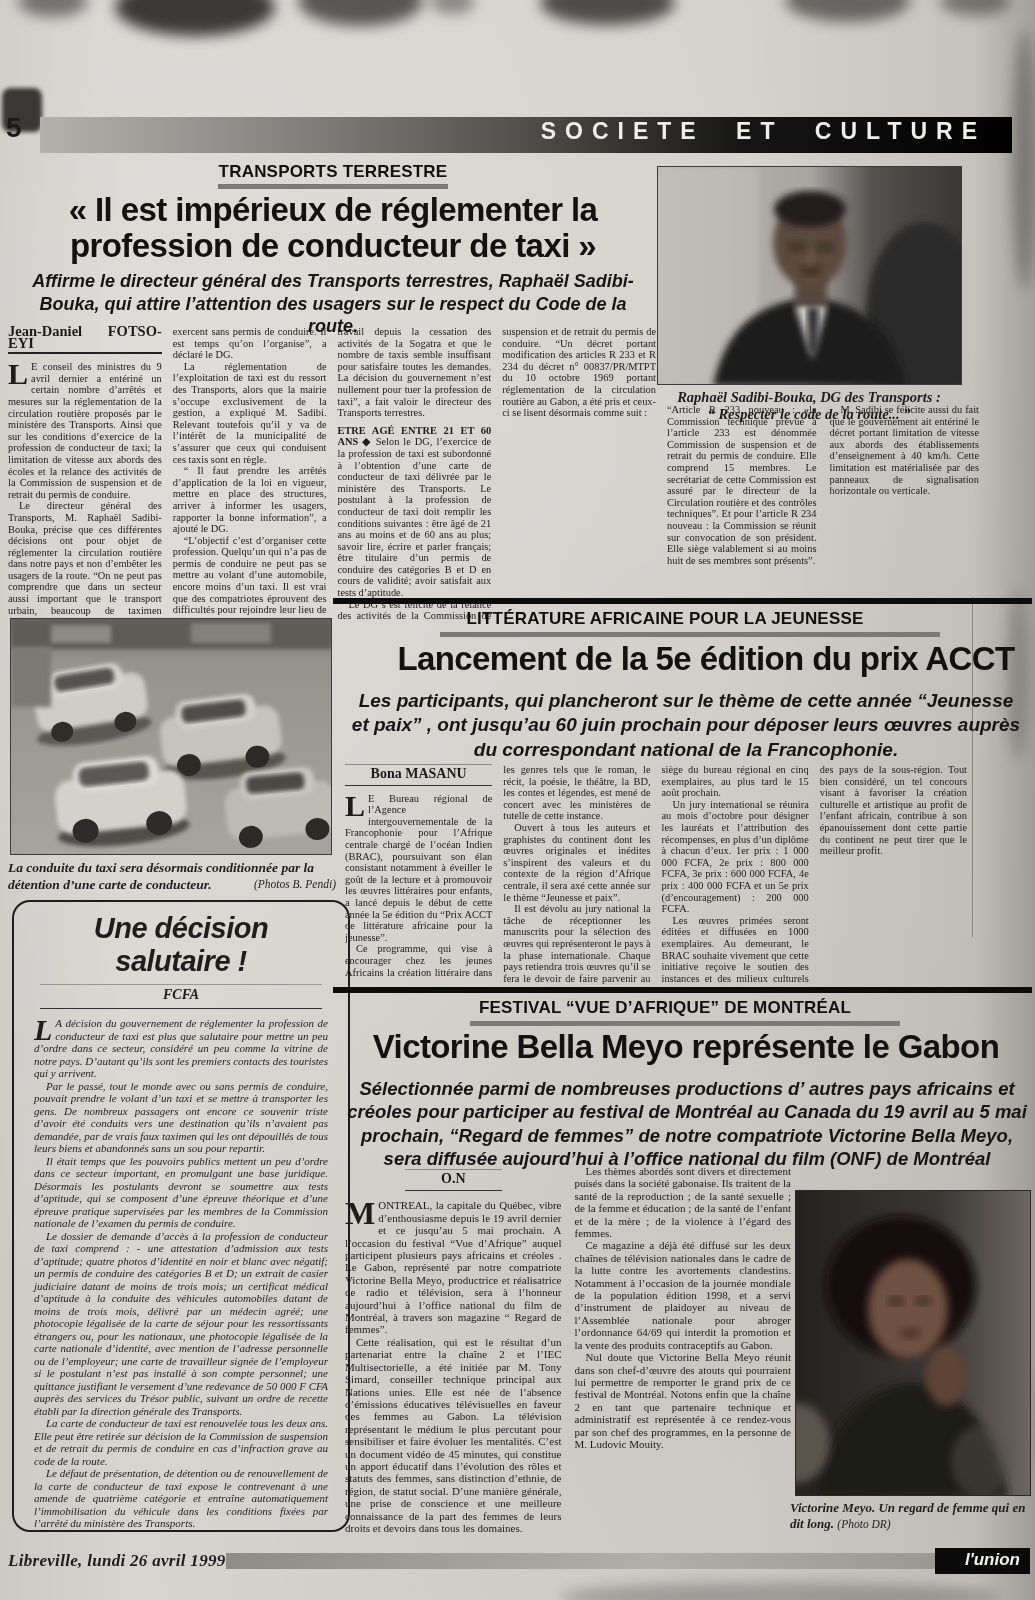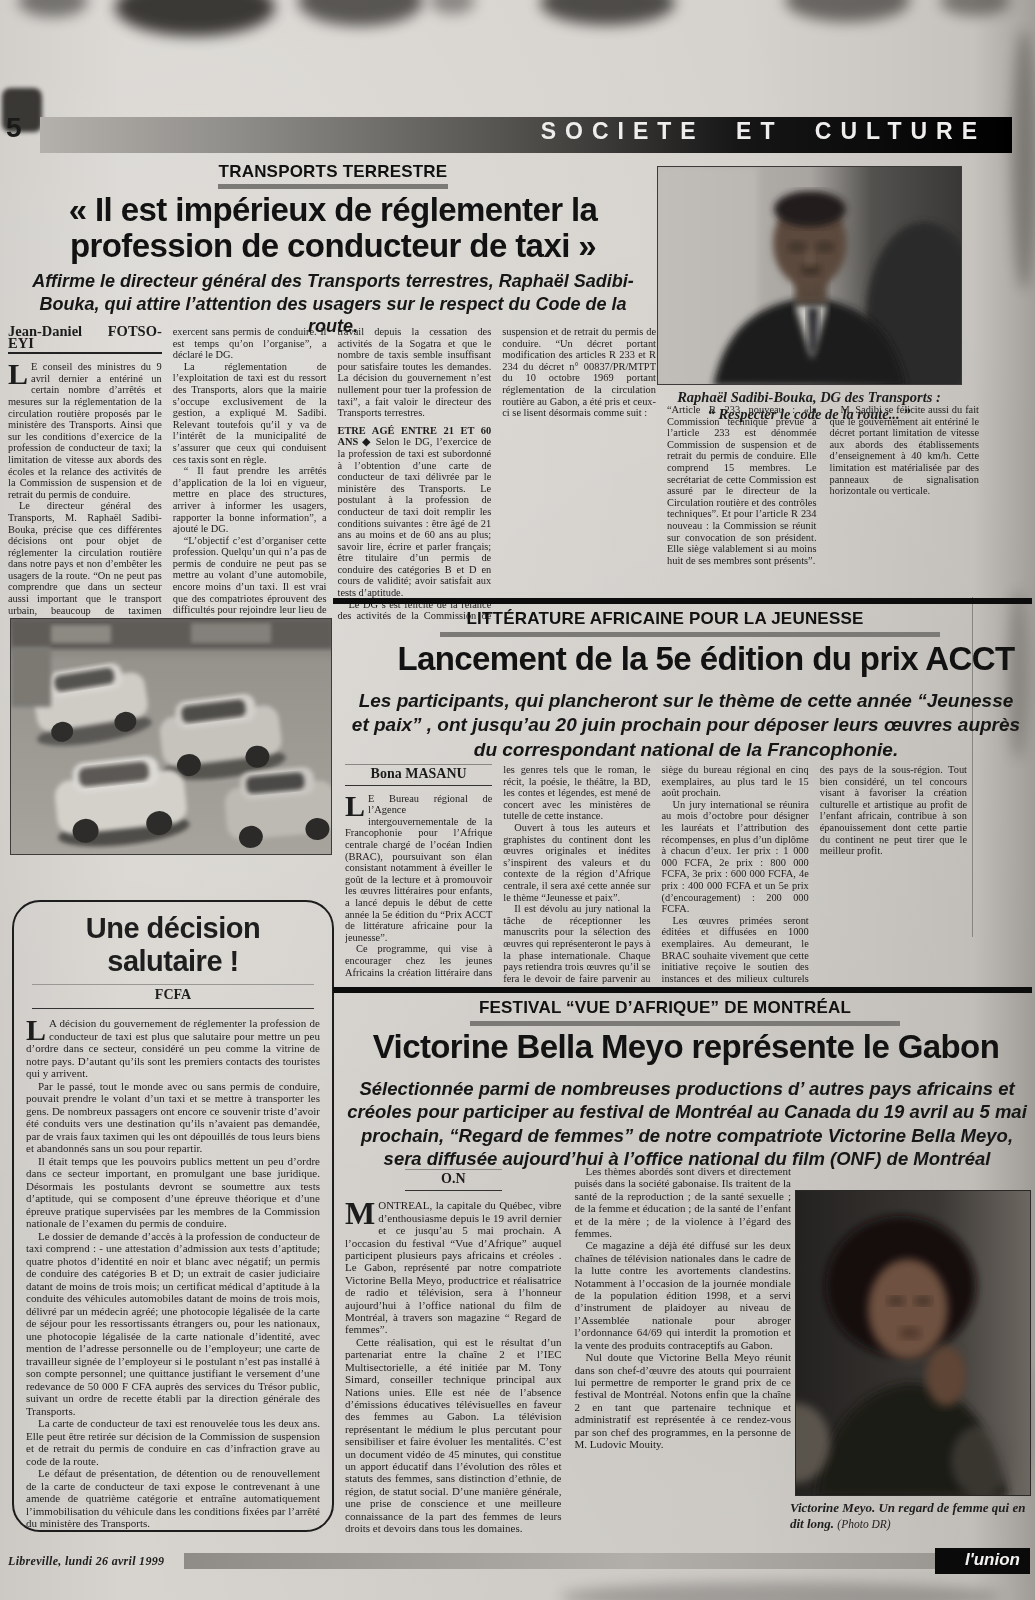--- a/index.html
+++ b/index.html
@@ -43,35 +43,35 @@
     padding-bottom:3px;margin-bottom:7px;text-indent:0;}
   .byline-center{font-weight:bold;font-size:14px;text-align:center;
     border-bottom:1.5px solid #333;border-top:1px solid #8a8885;
     padding:3px 0 5px;margin-bottom:7px;text-indent:0;}
   .runin{font-weight:bold;}
   
   .photocap{font-weight:bold;font-style:italic;font-size:14.5px;line-height:1.2;text-align:center;}
   .capblock{font-weight:bold;font-style:italic;font-size:13.5px;line-height:1.25;text-align:left;}
   .credit{font-weight:normal;font-size:11.5px;font-style:italic;}
   
-  .decision{border:2px solid #1d1d1d;border-radius:28px;padding:8px 12px;overflow:hidden;
-    background:rgba(255,255,255,.04);}
+  .decision{border:2px solid #1d1d1d;border-radius:18px;padding:8px 20px;overflow:hidden;
+    background:rgba(255,255,255,.04);font-style:italic;}
   .decision-title{font-family:"Liberation Sans",sans-serif;font-weight:bold;font-size:29px;
     text-align:center;letter-spacing:-.5px;margin:2px 0 6px;}
   .decision-byline{font-family:"Liberation Serif",serif;font-weight:bold;font-size:14px;
     text-align:center;border-bottom:1.5px solid #333;border-top:1px solid #9a9894;
     padding:2px 0 5px;margin:0 6px 8px;}
   .decision-body{font-size:11px;line-height:12.5px;text-align:justify;}
   .decision-body p{margin:0;text-indent:12px;}
   .decision-body p.ni{text-indent:0;}
   .vrule{width:1px;background:#55534f;opacity:.55;}
   
   .footer{left:8px;top:1548px;width:1022px;display:flex;align-items:center;}
-  .footer-date{font-style:italic;font-weight:bold;font-size:12px;white-space:nowrap;
-    letter-spacing:.3px;padding-right:20px;}
+  .footer-date{font-style:italic;font-weight:bold;font-size:17px;white-space:nowrap;
+    letter-spacing:.3px;padding-right:0;}
   .footer-bar{flex:1;height:16px;background:linear-gradient(90deg,#8f8c87,#b2afaa 60%,#9b9893);}
   .footer-mast{background:#0a0a0a;color:#f2f1ef;font-style:italic;font-weight:bold;
     font-size:17px;padding:2px 10px 4px 30px;font-family:"Liberation Sans",sans-serif;}
   .photo-frame{border:1px solid #3c3b39;box-sizing:border-box;overflow:hidden;}
 </style>
 </head>
 <body>
 
 <div id="page">
 
@@ -151,21 +151,21 @@
     <p class="ni">“Article R 233 nouveau : «la Commission technique prévue à l’article 233 est dénommée Commission de suspension et de retrait du permis de conduire. Elle comprend 15 membres. Le secrétariat de cette Commission est assuré par le directeur de la Circulation routière et des contrôles techniques”. Et pour l’article R 234 nouveau : la Commission se réunit sur convocation de son président. Elle siège valablement si au moins huit de ses membres sont présents”.</p>
     <p>M. Sadibi se félicite aussi du fait que le gouvernement ait entériné le décret portant limitation de vitesse aux abords des établissements d’enseignement à 40 km/h. Cette limitation est matérialisée par des panneaux de signalisation horizontale ou verticale.</p>
   </div>
 
   <div class="abs vrule" style="left:972px;top:597px;height:340px;"></div>
 
   <div class="abs black-bar" style="left:333px;top:598px;width:699px;"></div>
   <div class="abs kicker" style="left:345px;top:609px;width:640px;">LITTÉRATURE AFRICAINE POUR LA JEUNESSE</div>
   <div class="abs kicker-bar" style="left:440px;top:632px;width:500px;"></div>
   <div class="abs headline" style="left:360px;top:641px;width:692px;font-size:33px;">Lancement de la 5e édition du prix ACCT</div>
-  <div class="abs lead" style="left:348px;top:689px;width:676px;font-size:19px;line-height:1.28;">Les participants, qui plancheront sur le thème de cette année “Jeunesse et paix” , ont jusqu’au 20 juin prochain pour déposer leurs œuvres auprès du correspondant national de la Francophonie.</div>
+  <div class="abs lead" style="left:348px;top:689px;width:676px;font-size:19px;line-height:1.28;">Les participants, qui plancheront sur le thème de cette année “Jeunesse et paix” , ont jusqu’au 60 juin prochain pour déposer leurs œuvres auprès du correspondant national de la Francophonie.</div>
 
   <div class="abs bodyblock cols4" style="left:345px;top:764px;width:622px;height:222px;">
     <div class="byline-center">Bona MASANU</div>
     <p class="ni"><span class="dc">L</span><span>E Bureau régional de l’Agence intergouvernementale de la Francophonie pour l’Afrique centrale chargé de l’océan Indien (BRAC), poursuivant son élan consistant notamment à éveiller le goût de la lecture et à promouvoir les œuvres littéraires pour enfants, a lancé depuis le début de cette année la 5e édition du “Prix ACCT de littérature africaine pour la jeunesse”.</span></p>
     <p>Ce programme, qui vise à encourager chez les jeunes Africains la création littéraire dans les genres tels que le roman, le récit, la poésie, le théâtre, la BD, les contes et légendes, est mené de concert avec les ministères de tutelle de cette instance.</p>
     <p>Ouvert à tous les auteurs et graphistes du continent dont les œuvres originales et inédites s’inspirent des valeurs et du contexte de la région d’Afrique centrale, il sera axé cette année sur le thème “Jeunesse et paix”.</p>
     <p>Il est dévolu au jury national la tâche de réceptionner les manuscrits pour la sélection des œuvres qui représenteront le pays à la phase internationale. Chaque pays retiendra trois œuvres qu’il se fera le devoir de faire parvenir au siège du bureau régional en cinq exemplaires, au plus tard le 15 août prochain.</p>
     <p>Un jury international se réunira au mois d’octobre pour désigner les lauréats et l’attribution des récompenses, en plus d’un diplôme à chacun d’eux. 1er prix : 1 000 000 FCFA, 2e prix : 800 000 FCFA, 3e prix : 600 000 FCFA, 4e prix : 400 000 FCFA et un 5e prix (d’encouragement) : 200 000 FCFA.</p>
     <p>Les œuvres primées seront éditées et diffusées en 1000 exemplaires. Au demeurant, le BRAC souhaite vivement que cette initiative reçoive le soutien des instances et des milieux culturels des pays de la sous-région. Tout bien considéré, un tel concours visant à favoriser la création culturelle et artistique au profit de l’enfant africain, contribue à son épanouissement dont cette partie du continent ne peut tirer que le meilleur profit.</p>
   </div>
@@ -213,20 +213,24 @@
       </g>
       <g transform="rotate(-5 272 195)">
         <rect x="215" y="165" width="110" height="52" rx="15" fill="#bdbab4" filter="url(#tb1)"></rect>
         <rect x="232" y="150" width="74" height="28" rx="11" fill="#c9c6c1" filter="url(#tb1)"></rect>
         <rect x="238" y="155" width="58" height="17" rx="6" fill="#4c4a46" filter="url(#tb1)"></rect>
         <ellipse cx="238" cy="215" rx="12" ry="11" fill="#2b2a28"></ellipse>
           <ellipse cx="305" cy="213" rx="12" ry="11" fill="#2b2a28"></ellipse>
       </g>
       <rect x="0" y="28" width="40" height="60" fill="#7c7973" filter="url(#tb1)"></rect>
     </svg>
+  </div>
+  <div class="abs capblock" style="left:8px;top:860px;width:328px;">
+    <span>La conduite du taxi sera désormais conditionnée par la détention d’une carte de conducteur.</span>
+    <span class="credit" style="float:right;">(Photos B. Pendi)</span>
   </div>
 
   <div class="abs decision" style="left:12px;top:900px;width:294px;height:612px;">
     <div class="decision-title">Une décision salutaire !</div>
     <div class="decision-byline">FCFA</div>
     <div class="decision-body">
       <p class="ni"><span class="dc">L</span><span>A décision du gouvernement de réglementer la profession de conducteur de taxi est plus que salutaire pour mettre un peu d’ordre dans ce secteur, considéré un peu comme la vitrine de notre pays. D’autant qu’ils sont les premiers contacts des touristes qui y arrivent.</span></p>
       <p>Par le passé, tout le monde avec ou sans permis de conduire, pouvait prendre le volant d’un taxi et se mettre à transporter les gens. De nombreux passagers ont encore ce souvenir triste d’avoir été conduits vers une destination qu’ils n’avaient pas demandée, par de vrais faux taximen qui les ont dépouillés de tous leurs biens et abandonnés sans un sou pour repartir.</p>
       <p>Il était temps que les pouvoirs publics mettent un peu d’ordre dans ce secteur important, en promulgant une base juridique. Désormais les postulants devront se soumettre aux tests d’aptitude, qui se composent d’une épreuve théorique et d’une épreuve pratique supervisées par les membres de la Commission nationale de l’examen du permis de conduire.</p>
       <p>Le dossier de demande d’accès à la profession de conducteur de taxi comprend : - une attestation d’admission aux tests d’aptitude; quatre photos d’identité en noir et blanc avec négatif; un permis de conduire des catégories B et D; un extrait de casier judiciaire datant de moins de trois mois; un certificat médical d’aptitude à la conduite des véhicules automobiles datant de moins de trois mois, délivré par un médecin agréé; une photocopie légalisée de la carte de séjour pour les ressortissants étrangers ou, pour les nationaux, une photocopie légalisée de la carte nationale d’identité, avec mention de l’adresse personnelle ou de l’employeur; une carte de travailleur signée de l’employeur si le postulant n’est pas installé à son compte personnel; une quittance justifiant le versement d’une redevance de 50 000 F CFA auprès des services du Trésor public, suivant un ordre de recette établi par la direction générale des Transports.</p>

